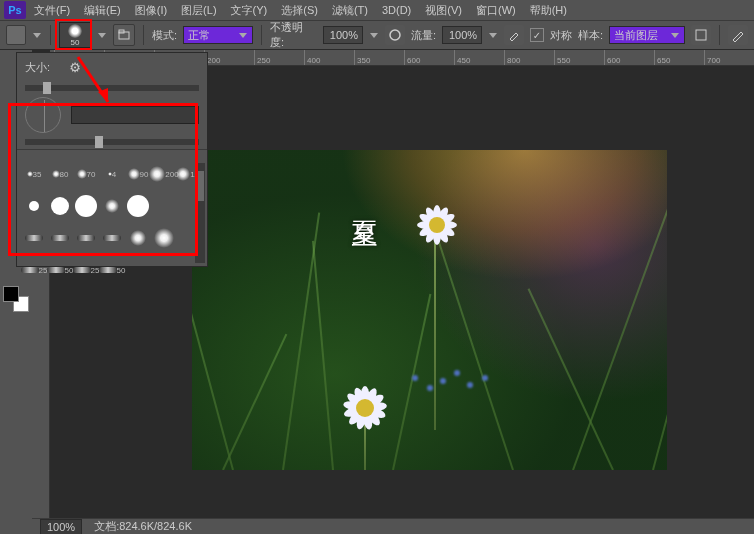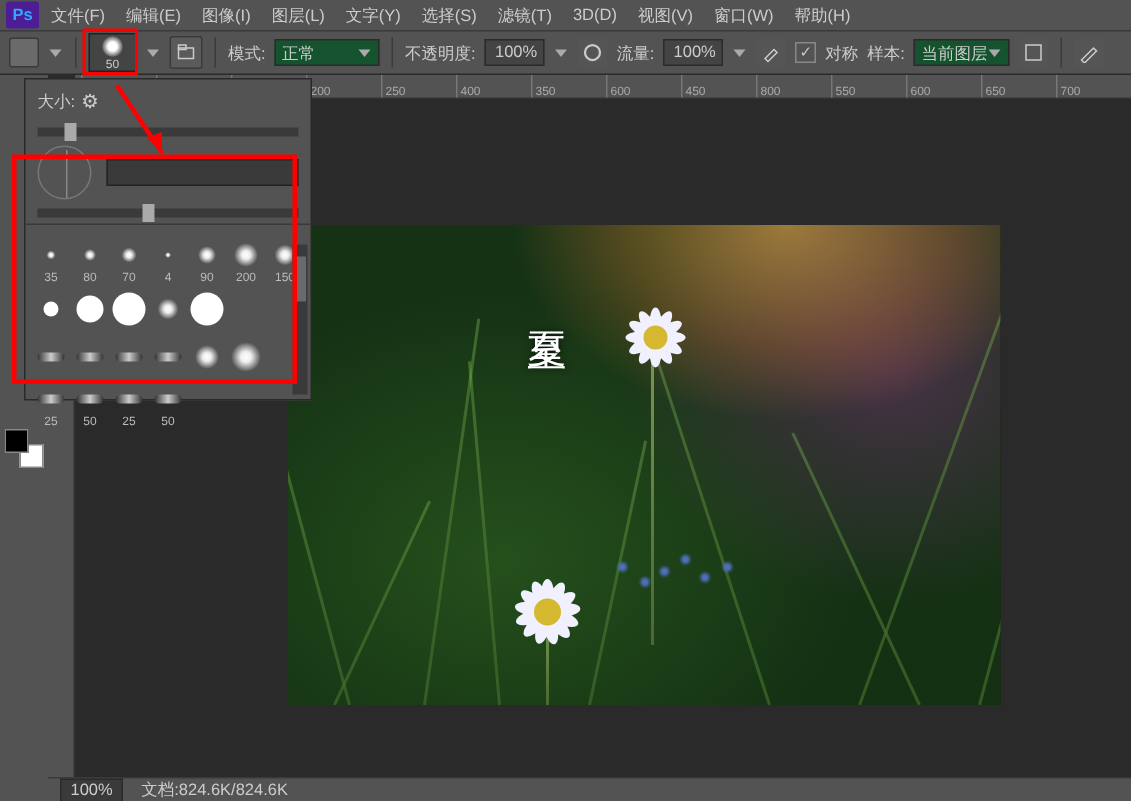--- a/index.html
+++ b/index.html
@@ -9,41 +9,41 @@
 .menu-item{padding:2px 6px;cursor:default;}
 .optbar{height:30px;background:#535353;border-top:1px solid #3a3a3a;border-bottom:1px solid #2a2a2a;display:flex;align-items:center;padding:0 6px;gap:6px;}
 .tool-preset{width:20px;height:20px;background:#6a6a6a;border:1px solid #3a3a3a;border-radius:2px;}
 .dd{width:10px;height:10px;position:relative;}
 .dd::after{content:"";position:absolute;left:1px;top:3px;border-left:4px solid transparent;border-right:4px solid transparent;border-top:5px solid #aaa;}
 .brush-prev{width:32px;height:26px;background:#444;border:1px solid #222;display:flex;flex-direction:column;align-items:center;justify-content:center;}
 .brush-dot{width:14px;height:14px;border-radius:50%;background:radial-gradient(circle,#fff 0%,#fff 30%,rgba(255,255,255,0) 75%);}
 .brush-prev .sz{font-size:8px;color:#ccc;}
 .folder-ic{width:22px;height:22px;background:#5a5a5a;border:1px solid #3a3a3a;border-radius:2px;display:flex;align-items:center;justify-content:center;}
 .lbl{font-size:11px;}
-.sel{height:18px;background:#14532d;border:1px solid #2a2a2a;padding:0 4px;display:flex;align-items:center;}
+.sel{height:18px;background:#6d28d9;border:1px solid #2a2a2a;padding:0 4px;display:flex;align-items:center;}
 .val-box{height:18px;background:#444;border:1px solid #2a2a2a;padding:0 4px;display:flex;align-items:center;min-width:40px;justify-content:flex-end;}
 .ic-btn{width:20px;height:20px;display:flex;align-items:center;justify-content:center;background:#555;border-radius:2px;}
 .chk{width:14px;height:14px;border:1px solid #888;display:flex;align-items:center;justify-content:center;}
 .chk.on::after{content:"✓";font-size:10px;color:#ccc;}
 .divider{width:1px;height:20px;background:#3a3a3a;margin:0 2px;}
 .red-box1{position:absolute;left:55px;top:19px;width:37px;height:31px;border:2px solid #ff0000;z-index:30;pointer-events:none;}
 .red-arrow{position:absolute;left:68px;top:52px;z-index:30;pointer-events:none;}
 .red-box2{position:absolute;left:8px;top:103px;width:190px;height:153px;border:3px solid #ff0000;z-index:30;pointer-events:none;}
 .brush-panel{position:absolute;left:16px;top:52px;width:192px;height:215px;background:#535353;border:1px solid #2a2a2a;z-index:20;}
-.bp-top{padding:6px 8px;display:flex;align-items:center;gap:2px;}
+.bp-top{padding:6px 8px;display:flex;align-items:center;gap:17px;}
 .bp-field{flex:1;height:18px;background:#3a3a3a;border:1px solid #222;display:flex;align-items:center;justify-content:center;font-size:10px;}
 .bp-gear{width:16px;height:16px;display:flex;align-items:center;justify-content:center;font-size:13px;}
 .bp-slider{height:6px;margin:4px 8px;background:#3a3a3a;position:relative;}
 .bp-slider .thumb{position:absolute;top:-3px;width:8px;height:12px;background:#aaa;}
 .bp-hr{height:1px;background:#3a3a3a;margin:4px 0;}
 .bp-second{padding:2px 8px;display:flex;align-items:center;gap:6px;}
 .bp-angle{width:36px;height:36px;border:1px solid #777;border-radius:50%;position:relative;margin-right:4px;}
 .bp-angle::after{content:"";position:absolute;left:18px;top:2px;width:1px;height:32px;background:#888;}
 .bp-grid{padding:4px 4px;display:flex;flex-wrap:wrap;gap:0;}
-.bcell{width:26px;height:32px;display:flex;flex-direction:column;align-items:center;justify-content:center;}
+.bcell{width:26px;height:32px;display:flex;flex-direction:row;align-items:center;justify-content:center;}
 .bcell .sw{height:20px;display:flex;align-items:center;justify-content:center;}
 .bcell .num{font-size:8px;color:#bbb;}
 .soft-dot{border-radius:50%;background:radial-gradient(circle,#fff 0%,rgba(255,255,255,0.9) 25%,rgba(255,255,255,0) 70%);}
 .hard-dot{border-radius:50%;background:#fff;}
 .flat-br{width:18px;height:6px;background:linear-gradient(90deg,#333,#ccc,#333);border-radius:3px;}
 .bp-scroll{position:absolute;right:2px;top:110px;width:10px;height:100px;background:#3a3a3a;}
 .bp-scroll .h{position:absolute;top:8px;left:1px;width:8px;height:30px;background:#6a6a6a;}
 .toolcol{position:absolute;left:0;top:50px;width:32px;height:470px;background:#535353;display:flex;flex-direction:column;align-items:center;padding-top:230px;}
 .color-sw{position:relative;width:26px;height:26px;margin-top:6px;}
 .csw-fg{position:absolute;left:0;top:0;width:16px;height:16px;background:#000;border:1px solid #888;}
@@ -124,21 +124,21 @@
     </div>
   <div class="dd"></div>
   <div class="ic-btn">
       <svg width="14" height="14" viewBox="0 0 14 14">
         <path d="M3 11 L9 5 L11 7 L5 13 Z" fill="none" stroke="#ccc" stroke-width="1"></path>
       </svg>
     </div>
   <div class="chk on"></div>
   <span class="lbl">对称</span>
   <span class="lbl">样本:</span>
-  <div class="sel" style="width:64px">
+  <div class="sel" style="width:76px">
       <span>当前图层</span>
       <div class="dd" style="margin-left:auto"></div>
     </div>
   <div class="ic-btn">
       <svg width="14" height="14" viewBox="0 0 14 14">
         <rect x="2" y="2" width="10" height="10" fill="none" stroke="#ccc"></rect>
       </svg>
     </div>
   <div class="divider"></div>
   <div class="ic-btn">

